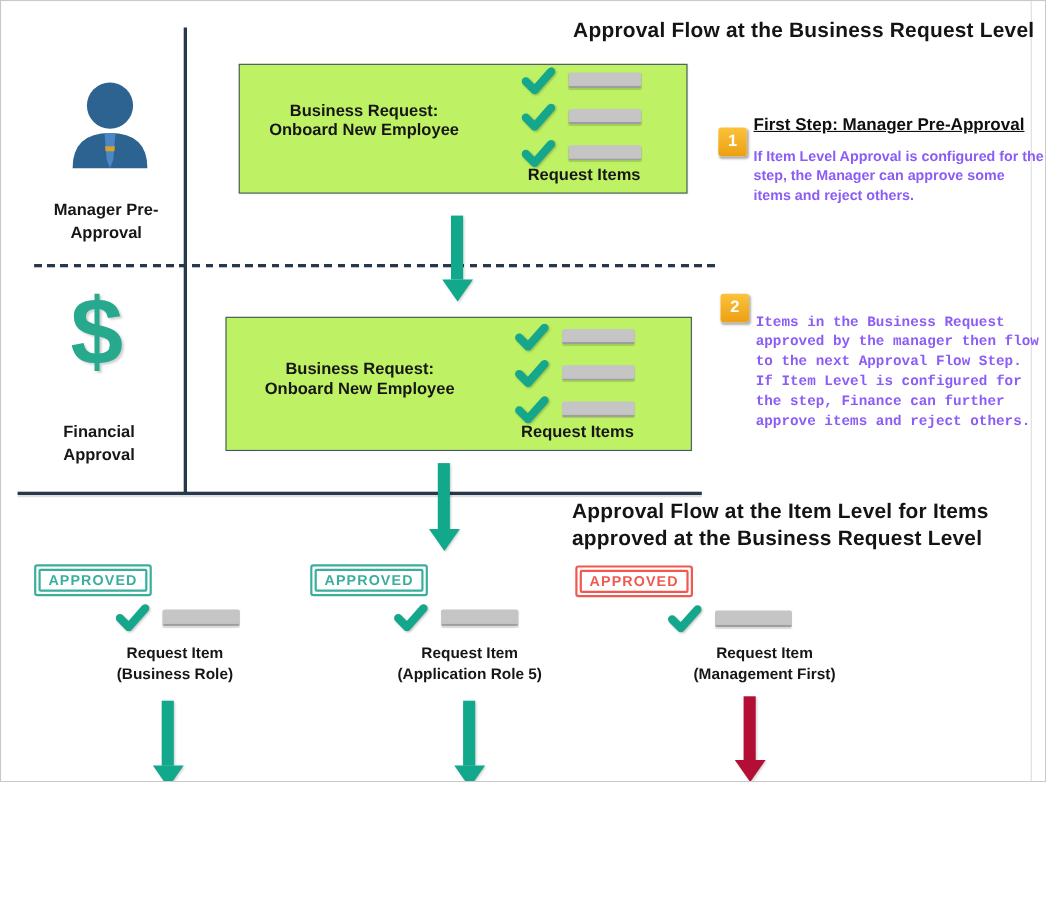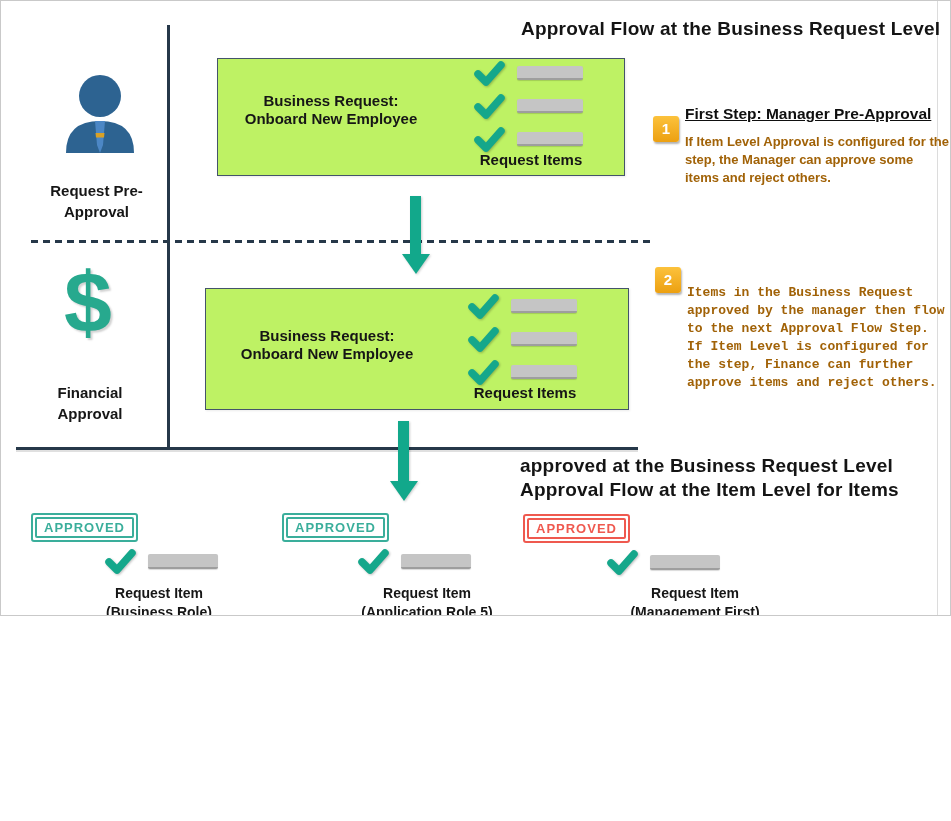--- a/index.html
+++ b/index.html
@@ -1,17 +1,17 @@
 <!DOCTYPE html>
 <html><head>
 <meta charset="utf-8">
 <style>
   html,body{margin:0;padding:0;background:#fff;}
   .canvas{
-    position:relative;width:951px;height:616px;box-sizing:border-box;
+    position:relative;width:951px;height:711px;box-sizing:border-box;
     background:#ffffff;border:1px solid #c9c9c9;overflow:hidden;
     font-family:"Liberation Sans",sans-serif;font-weight:700;color:#161616;
   }
   .abs{position:absolute;}
   
   .vline{left:166px;top:24px;width:3px;height:425px;background:#263849;}
   .dashline{left:30px;top:239px;width:620px;height:3px;
     background:repeating-linear-gradient(90deg,#263849 0 7px,transparent 7px 12px);}
   .hline{left:15px;top:446px;width:622px;height:3px;background:#263849;box-shadow:0 2px 0 rgba(0,0,0,.12);}
   .edge-right{left:936px;top:0;width:1px;height:821px;background:#dcdcdc;}
@@ -47,21 +47,21 @@
     border-left:14px solid transparent;border-right:14px solid transparent;}
   .teal .shaft{background:#12a88b;}
   .teal .head{border-top:20px solid #12a88b;}
   .red .shaft{background:#b30f35;}
   .red .head{border-top:20px solid #b30f35;}
 
   
   .badge{width:26px;height:26px;border-radius:3px;color:#fff;font-size:15px;line-height:26px;text-align:center;
     background:linear-gradient(180deg,#fcc23c,#eca011);box-shadow:1px 2px 2px rgba(0,0,0,.3);}
   .step-head{font-size:15.5px;text-decoration:underline;color:#0f0f0f;white-space:nowrap;}
-  .step-body{font-size:13px;line-height:18px;width:264px;color:#a16207;}
+  .step-body{font-size:13px;line-height:18px;width:264px;color:#8b5cf6;}
 
   
   .stamp{display:inline-block;border:2px solid;border-radius:3px;padding:2px;opacity:.92;}
   .stamp .inner{display:block;border:2px solid;border-radius:2px;padding:1px 7px;
     font-size:13px;letter-spacing:1px;}
   .stamp.tealc{color:#2aa893;}
   .stamp.redc{color:#ee4b41;}
 
   .item-label{font-size:14px;line-height:19px;text-align:center;width:170px;}
   .result-box{background:#fff;text-align:center;font-size:17px;box-sizing:border-box;}
@@ -74,32 +74,32 @@
 
 <div class="canvas">
 
   <div class="abs vline"></div>
   <div class="abs dashline"></div>
   <div class="abs hline"></div>
   <div class="abs edge-right"></div>
 
   <div class="abs title t1">Approval Flow at the Business Request Level</div>
   <div class="abs title t2">
+    <div>Approval Flow at the Item Level for Items</div>
     <div>approved at the Business Request Level</div>
-    <div>Approval Flow at the Item Level for Items</div>
   </div>
 
   <svg class="abs" style="left:58px;top:66px;" width="82" height="90" viewBox="0 0 82 90">
     <circle cx="41" cy="29" r="21" fill="#2d6391"></circle>
     <path d="M7 86 Q7 54 41 54 Q75 54 75 86 Z" fill="#2d6391"></path>
     <path d="M36 54 L46 54 L44 78 L41 86 L38 78 Z" fill="#4c87c5"></path>
     <polygon points="36.5,66 45.5,66 45,70.5 37,70.5" fill="#d9a125"></polygon>
   </svg>
   <div class="abs lane-label mgr-label">
-    <div>Request Pre-</div>
+    <div>Manager Pre-</div>
     <div>Approval</div>
   </div>
 
   <div class="abs dollar">$</div>
   <div class="abs lane-label fin-label">
     <div>Financial</div>
     <div>Approval</div>
   </div>
 
   <div class="abs request-box rb1">

